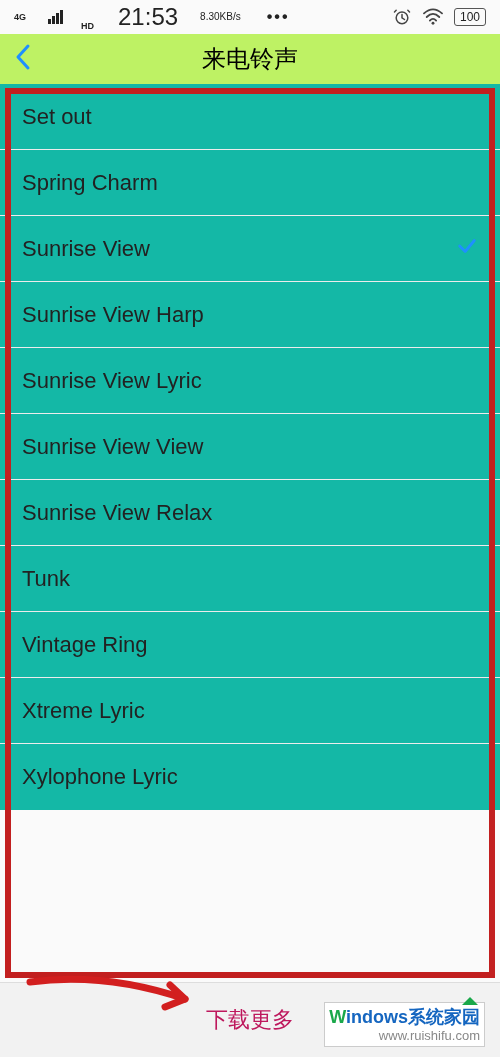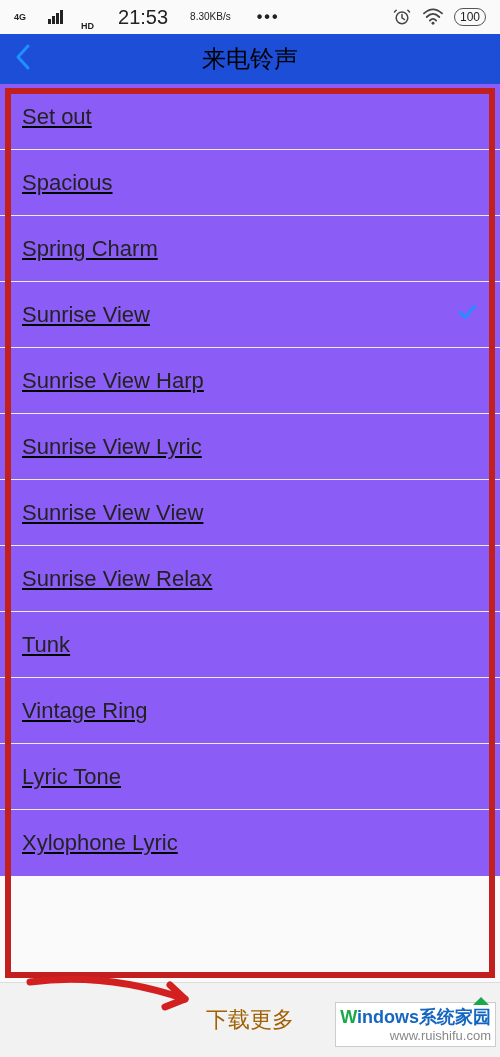--- a/index.html
+++ b/index.html
@@ -5,42 +5,42 @@
     * { margin: 0; padding: 0; box-sizing: border-box; }
     html, body { width: 500px; height: 1057px; font-family: -apple-system, "Helvetica Neue", Arial, sans-serif; background: #fafafa; overflow: hidden; position: relative; }
 
     .status-bar { height: 34px; display: flex; align-items: center; padding: 0 14px; font-size: 16px; color: #222; justify-content: space-between; }
     .status-left { display: flex; align-items: center; gap: 20px; }
     .status-right { display: flex; align-items: center; gap: 10px; }
     .signal-stack { display:flex; flex-direction:column; line-height:1; font-size:9px; font-weight:700; }
     .signal-bars { display:inline-flex; align-items:flex-end; gap:1px; margin-left:2px;}
     .signal-bars i { width:3px; background:#222; display:block; }
     .signal-bars i:nth-child(1){height:5px;} .signal-bars i:nth-child(2){height:8px;} .signal-bars i:nth-child(3){height:11px;} .signal-bars i:nth-child(4){height:14px;}
-    .time { font-size: 20px; font-weight: 400; margin-left:4px; }
+    .time { font-size: 24px; font-weight: 400; margin-left:4px; }
     .kbs { display:flex; line-height:1; font-size:10px; margin-left:2px;}
     .dots { letter-spacing:2px; margin-left:6px; font-weight:700;}
-    .battery-box { border:1.5px solid #555; border-radius:9px; padding:1px 5px; font-size:12px; font-weight:400; position:relative;}
+    .battery-box { border:1.5px solid #555; border-radius:3px; padding:1px 5px; font-size:12px; font-weight:400; position:relative;}
 
-    .nav-bar { height: 50px; display:flex; align-items:center; justify-content:center; position:relative; background:#1d4ed8; }
+    .nav-bar { height: 50px; display:flex; align-items:center; justify-content:center; position:relative; background:#bef264; }
     .back-chevron { position:absolute; left:14px; top:50%; transform:translateY(-50%); }
     .nav-title { font-size: 24px; font-weight: 500; color:#000; }
 
     .annot-box { position:absolute; left:5px; right:5px; top:88px; height:890px; border:6px solid #c21f1f; pointer-events:none; z-index:5; }
 
-    .list { background:#8b5cf6;text-decoration:underline; }
+    .list { background:#14b8a6; }
     .row { height:66px; display:flex; align-items:center; padding:0 22px; border-bottom:1px solid #ececec; font-size:22px; color:#222; justify-content:space-between; }
     .row:last-child { border-bottom:none; }
     .check { color:#1e90ff; }
 
     .bottom-bar { position:absolute; bottom:0; left:0; right:0; height:75px; background:#f2f2f2; border-top:1px solid #ddd; display:flex; align-items:center; justify-content:center; }
-    .download-more { color:#a16207; font-size:22px; }
+    .download-more { color:#be185d; font-size:22px; }
 
     .arrow-annot { position:absolute; left:25px; bottom:40px; z-index:6; pointer-events:none; }
 
-    .watermark { position:absolute; right:4px; bottom:10px; z-index:7; pointer-events:none; }
+    .watermark { position:absolute; right:15px; bottom:10px; z-index:7; pointer-events:none; }
     .wm-box { background:#fff; border:1px solid #ccc; padding:2px 4px 4px 4px; font-size:18px; font-weight:700; }
     .wm-w { color:#1aa84a; }
     .wm-rest { color:#1566c0; }
     .wm-sub { font-size:13px; color:#888; text-align:right; display:block; line-height:1; font-weight:400;}
     .wm-roof { position:absolute; top:-6px; right:6px; width:0;height:0;border-left:8px solid transparent;border-right:8px solid transparent;border-bottom:8px solid #1aa84a;}
   </style>
 </head>
 <body>
 
 <div class="status-bar">
@@ -89,23 +89,20 @@
   <span class="nav-title">来电铃声</span>
 </div>
 
 <div class="annot-box"></div>
 
 <div class="list" id="ringtone-list">
     <div class="row">
       <span>Set out</span>
     </div>
     <div class="row">
-      <span>Spacious</span>
-    </div>
-    <div class="row">
       <span>Spring Charm</span>
     </div>
     <div class="row">
       <span>Sunrise View</span>
       <span class="check"><svg width="22" height="22" viewBox="0 0 24 24">
           <path d="M4 12 L10 18 L20 6" fill="none" stroke="#1e90ff" stroke-width="3" stroke-linecap="round" stroke-linejoin="round"></path>
         </svg></span>
     </div>
     <div class="row">
       <span>Sunrise View Harp</span>
@@ -119,21 +116,21 @@
     <div class="row">
       <span>Sunrise View Relax</span>
     </div>
     <div class="row">
       <span>Tunk</span>
     </div>
     <div class="row">
       <span>Vintage Ring</span>
     </div>
     <div class="row">
-      <span>Lyric Tone</span>
+      <span>Xtreme Lyric</span>
     </div>
     <div class="row">
       <span>Xylophone Lyric</span>
     </div>
   </div>
 
 <div class="bottom-bar">
   <span class="download-more">下载更多</span>
 </div>
 

